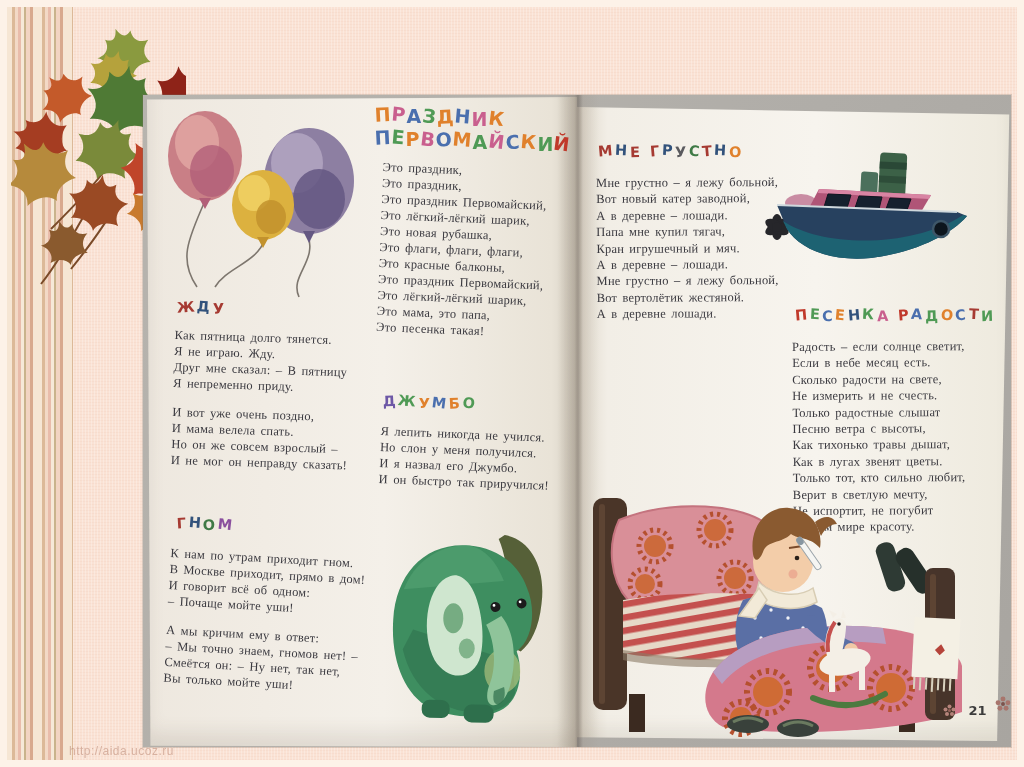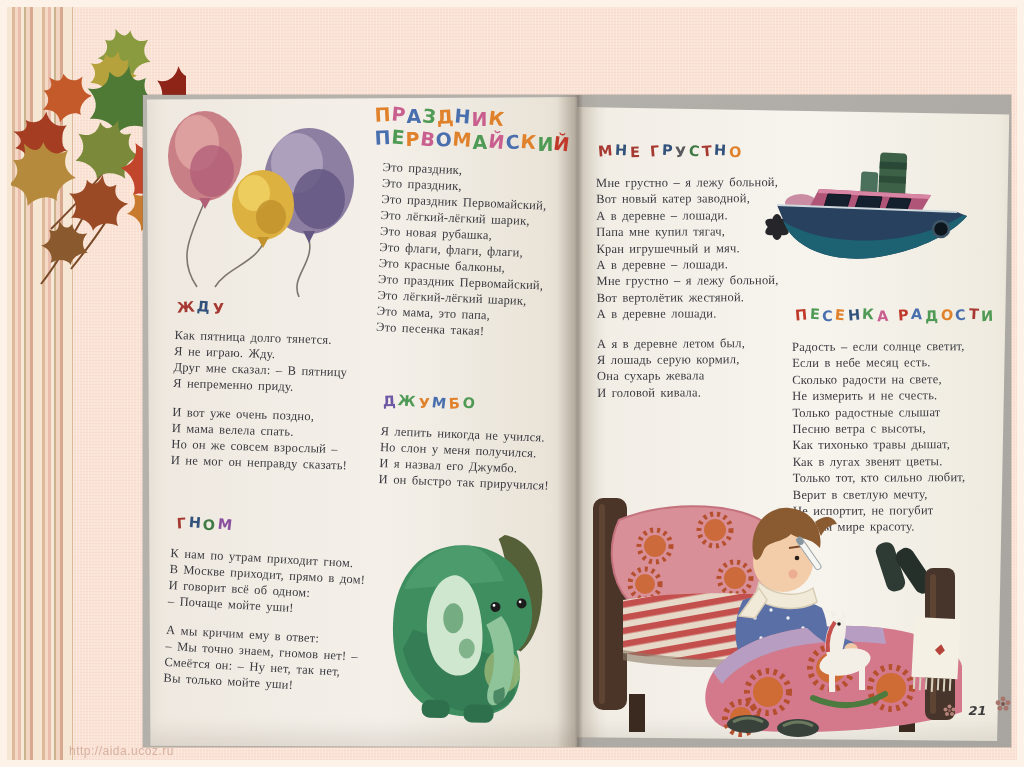--- a/index.html
+++ b/index.html
@@ -185,26 +185,20 @@
           <div class="line">Мне грустно – я лежу больной,</div>
           <div class="line">Вот новый катер заводной,</div>
           <div class="line">А в деревне – лошади.</div>
           <div class="line">Папа мне купил тягач,</div>
           <div class="line">Кран игрушечный и мяч.</div>
           <div class="line">А в деревне – лошади.</div>
           <div class="line">Мне грустно – я лежу больной,</div>
           <div class="line">Вот вертолётик жестяной.</div>
           <div class="line">А в деревне лошади.</div>
         </div>
-        <div class="stanza">
-          <div class="line">А я в деревне летом был,</div>
-          <div class="line">Я лошадь серую кормил,</div>
-          <div class="line">Она сухарь жевала</div>
-          <div class="line">И головой кивала.</div>
-        </div>
       </div>
 
     <svg class="block" style="left:618px;top:54px;" width="218" height="124" viewBox="0 0 218 124">
       <g fill="#26262a">
         <ellipse cx="16" cy="78" rx="6" ry="13"></ellipse>
         <ellipse cx="16" cy="78" rx="6" ry="13" transform="rotate(60 16 78)"></ellipse>
         <ellipse cx="16" cy="78" rx="6" ry="13" transform="rotate(120 16 78)"></ellipse>
         <circle cx="16" cy="78" r="5"></circle>
       </g>
       <g transform="rotate(3 130 30)">
@@ -351,21 +345,21 @@
       <svg class="flower" width="13" height="13" viewBox="0 0 13 13">
         <g fill="#b5837a">
             <circle cx="6.5" cy="2.5" r="2"></circle>
             <circle cx="10.5" cy="5.5" r="2"></circle>
             <circle cx="9" cy="10" r="2"></circle>
             <circle cx="4" cy="10" r="2"></circle>
             <circle cx="2.5" cy="5.5" r="2"></circle>
             <circle cx="6.5" cy="6.5" r="1.6" fill="#8f5f57"></circle>
           </g>
       </svg>
-      <span class="pagefoot" style="margin:0 4px 0 8px;font-style:italic;">21</span>
+      <span class="pagefoot" style="margin:0 4px 0 8px;">21</span>
       <svg class="flower" style="margin-top:-14px;" width="16" height="16" viewBox="0 0 13 13">
         <g fill="#a8756c">
             <circle cx="6.5" cy="2.5" r="2"></circle>
             <circle cx="10.5" cy="5.5" r="2"></circle>
             <circle cx="9" cy="10" r="2"></circle>
             <circle cx="4" cy="10" r="2"></circle>
             <circle cx="2.5" cy="5.5" r="2"></circle>
             <circle cx="6.5" cy="6.5" r="1.6" fill="#7d534c"></circle>
           </g>
       </svg>

